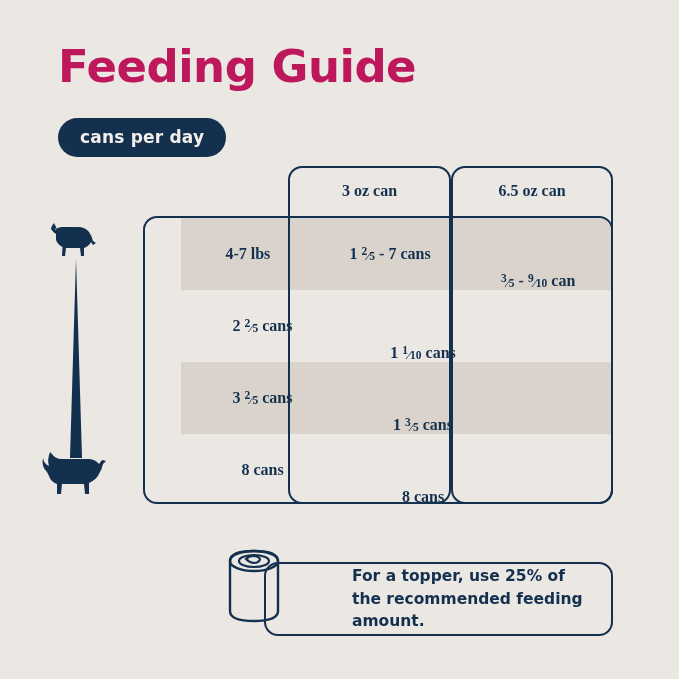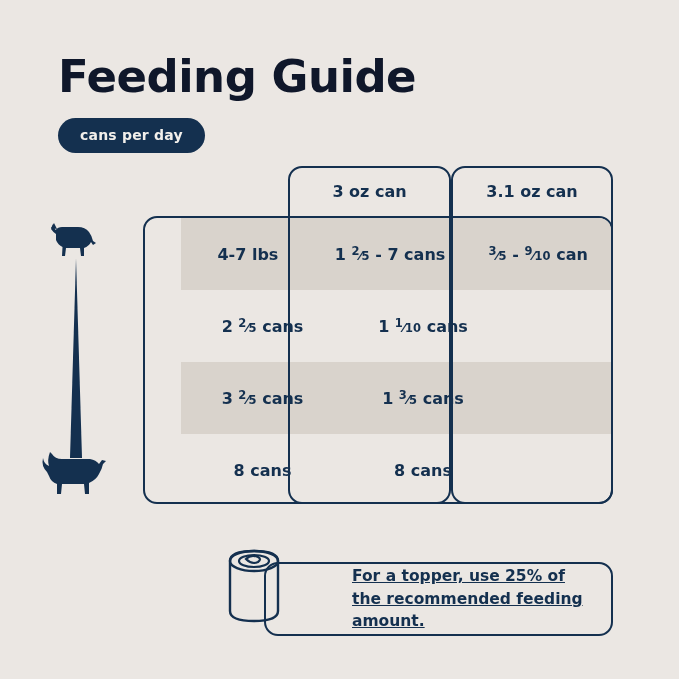--- a/index.html
+++ b/index.html
@@ -18,47 +18,48 @@
   .page {
     position: relative;
     width: 679px;
     height: 679px;
   }
 
   
   .title {
     position: absolute;
     left: 58px;
-    top: 54px;
+    top: 44px;
     font-size: 45px;
     font-weight: bold;
     letter-spacing: -0.5px;
-    color: #0f172a;
+    color: #be185d;
     line-height: 1;
   }
   .pill {
     position: absolute;
     left: 58px;
     top: 118px;
     background: #14304f;
     color: #f2efeb;
     border-radius: 20px;
     padding: 9px 22px 10px 22px;
-    font-size: 14px;
+    font-size: 17px;
     font-weight: bold;
     letter-spacing: 0.2px;
   }
 
   
   .table-wrap {
     position: absolute;
     left: 143px;
     top: 166px;
     width: 470px;
     height: 338px;
+    font-family: Liberation Serif, serif;
   }
 
   
   .grid {
     position: absolute;
     left: 0;
     top: 50px;
     width: 470px;
     height: 288px;
     border: 2.2px solid #14304f;
@@ -80,21 +81,21 @@
     align-items: center;
     justify-content: center;
     font-size: 16px;
     font-weight: bold;
     color: #14304f;
     box-sizing: border-box;
     text-align: center;
   }
   .c-weight { width: 145px; }
   .c-a { width: 163px; }
-  .c-b { width: 158px; }
+  .c-b { width: 158px; align-items: flex-end; }
 
   
   .col-box {
     position: absolute;
     top: 0;
     border: 2.2px solid #14304f;
     border-radius: 14px;
     box-sizing: border-box;
     pointer-events: none;
   }
@@ -170,21 +171,20 @@
     display: flex;
     align-items: center;
     padding-left: 86px;
     padding-right: 14px;
   }
   .note-text {
     font-size: 15.5px;
     font-weight: bold;
     line-height: 1.45;
     color: #14304f;
-    text-decoration: underline;
   }
   .can {
     position: absolute;
     left: 222px;
     top: 545px;
     width: 104px;
     height: 82px;
   }
 </style>
 </head>
@@ -205,21 +205,21 @@
     <path fill="#14304f" d="M10 0 L16 200 L4 200 Z"></path>
   </svg>
 
   <svg class="cat-bottom" viewBox="0 0 66 48">
     <path fill="#14304f" d="M10 4 Q7 12 9 18 Q4 16 3 10 Q1 18 7 24 L9 28 Q11 34 17 36 L17 46 L21 46 L22 36 L44 36 L45 46 L49 46 L49 35 Q56 32 59 26 Q62 21 63 16 L66 13 L62 12 L59 16 Q56 12 50 11 L22 11 Q15 11 12 6 Z"></path>
   </svg>
 
   <div class="table-wrap">
 
     <div class="head-cell head-a">3 oz can</div>
-    <div class="head-cell head-b">3.1 oz can</div>
+    <div class="head-cell head-b">6.5 oz can</div>
 
     <div class="grid">
 
       <div class="row alt">
         <div class="cell c-weight">4-7 lbs</div>
         <div class="cell c-a">
           <span>1</span>&nbsp;<span class="frac"><sup>2</sup><span class="slash">⁄</span><sub>5</sub></span>&nbsp;<span>- 7 cans</span>
         </div>
         <div class="cell c-b">
           <span class="frac"><sup>3</sup><span class="slash">⁄</span><sub>5</sub></span>&nbsp;<span>-</span>&nbsp;<span class="frac"><sup>9</sup><span class="slash">⁄</span><sub>10</sub></span>&nbsp;<span>can</span>

